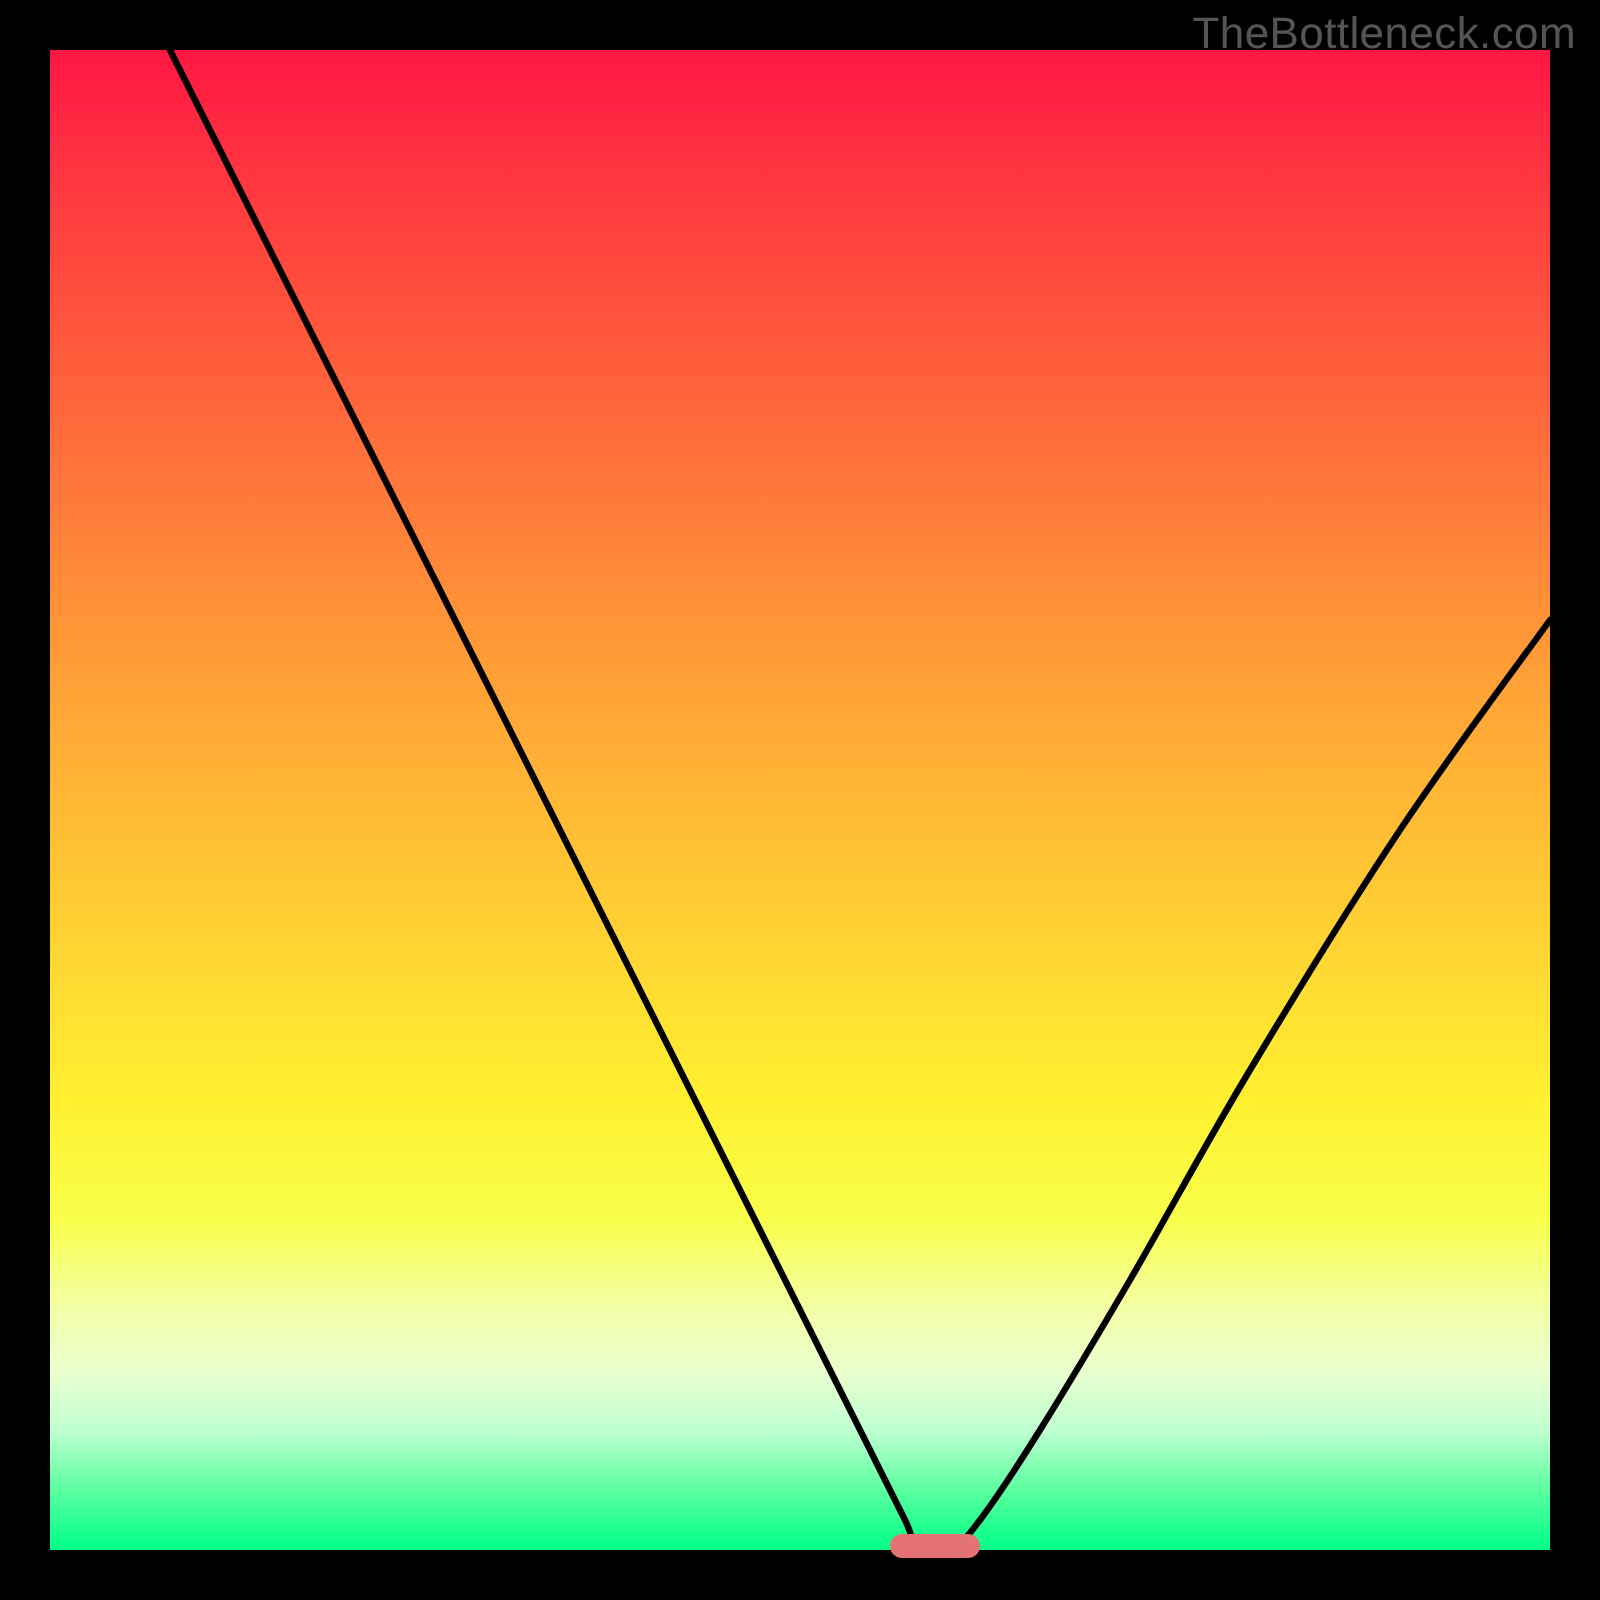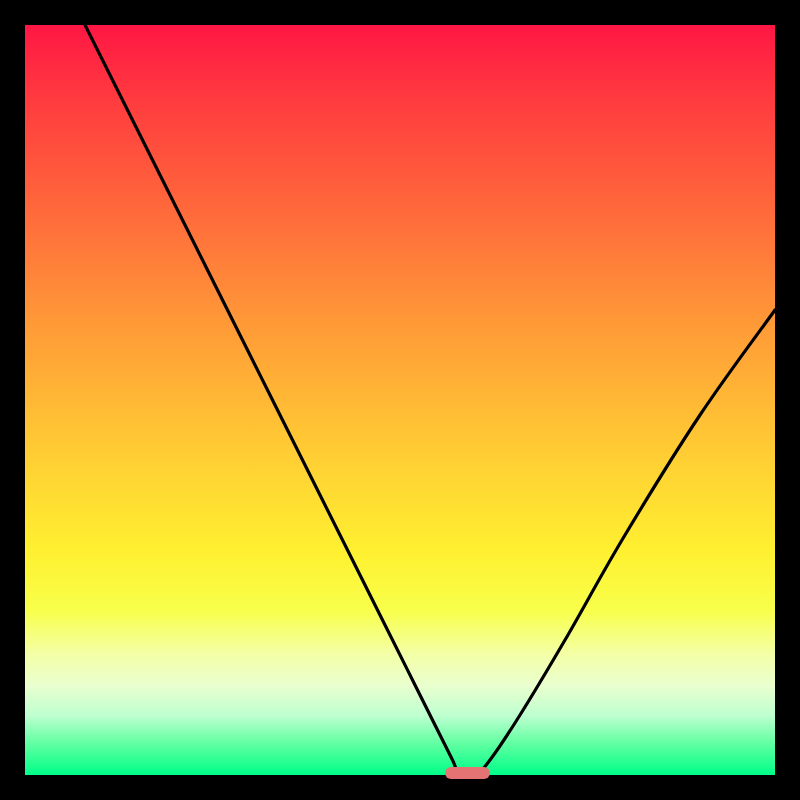--- a/index.html
+++ b/index.html
@@ -73,14 +73,15 @@
   <div class="plot-area">
 
     <svg class="curve" viewBox="0 0 750 750" preserveAspectRatio="none">
       <path id="curve-path" fill="none" stroke="#000" stroke-width="3.2" stroke-linecap="round" stroke-linejoin="round" d="M 60.0 0.0 C 65.4 10.8, 76.5 33.0, 90.0 60.0 C 103.5 87.0, 118.8 117.6, 135.0 150.0 C 151.2 182.4, 163.8 207.6, 180.0 240.0 C 196.2 272.4, 208.8 297.6, 225.0 330.0 C 241.2 362.4, 253.8 387.6, 270.0 420.0 C 286.2 452.4, 298.8 477.6, 315.0 510.0 C 331.2 542.4, 346.5 573.0, 360.0 600.0 C 373.5 627.0, 380.6 641.1, 390.0 660.0 C 399.4 678.9, 405.8 691.5, 412.5 705.0 C 419.3 718.5, 423.4 726.9, 427.5 735.0 C 431.5 743.1, 430.9 747.3, 435.0 750.0 C 439.0 752.7, 444.6 752.7, 450.0 750.0 C 455.4 747.3, 456.9 745.8, 465.0 735.0 C 473.1 724.2, 481.5 711.6, 495.0 690.0 C 508.5 668.4, 521.1 647.4, 540.0 615.0 C 558.9 582.6, 575.7 550.5, 600.0 510.0 C 624.3 469.5, 648.0 430.5, 675.0 390.0 C 702.0 349.5, 736.5 303.9, 750.0 285.0"></path>
     </svg>
 
     <div class="marker" id="min-marker" style="left: 420px; top: 742px; width: 45px; height: 12px;"></div>
 
   </div>
 
+  <div class="watermark">TheBottleneck.com</div>
 
 </div>
 
 </body></html>

